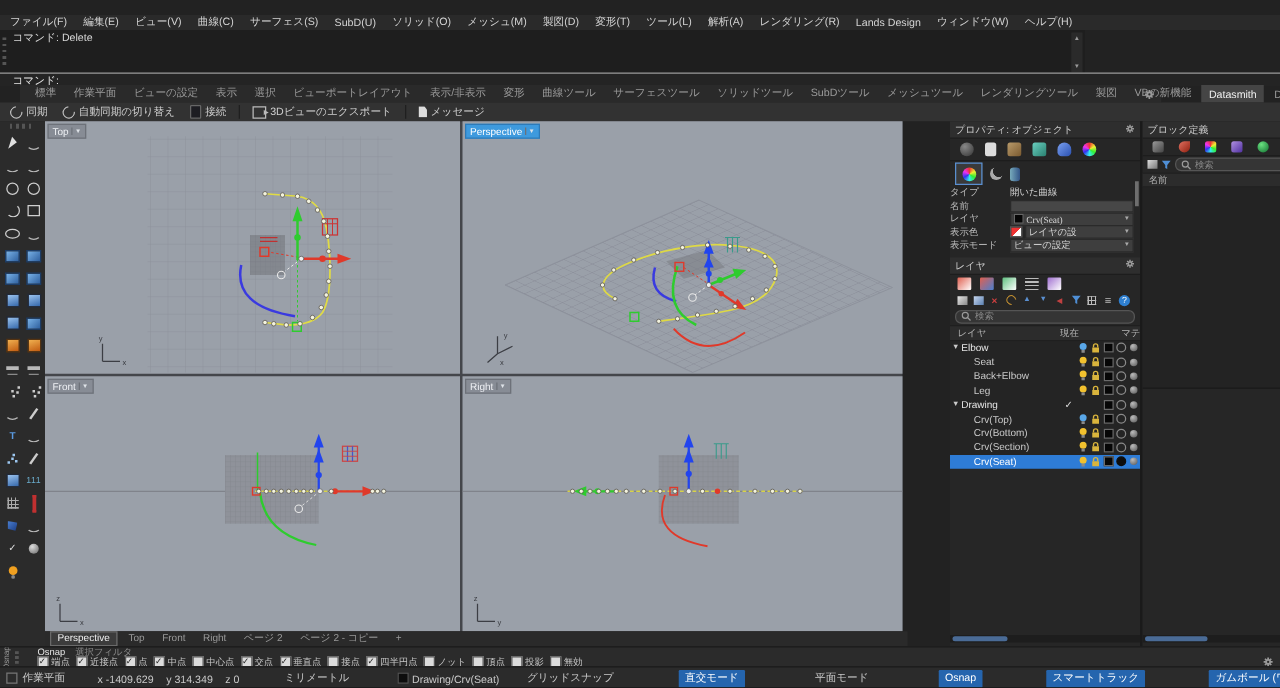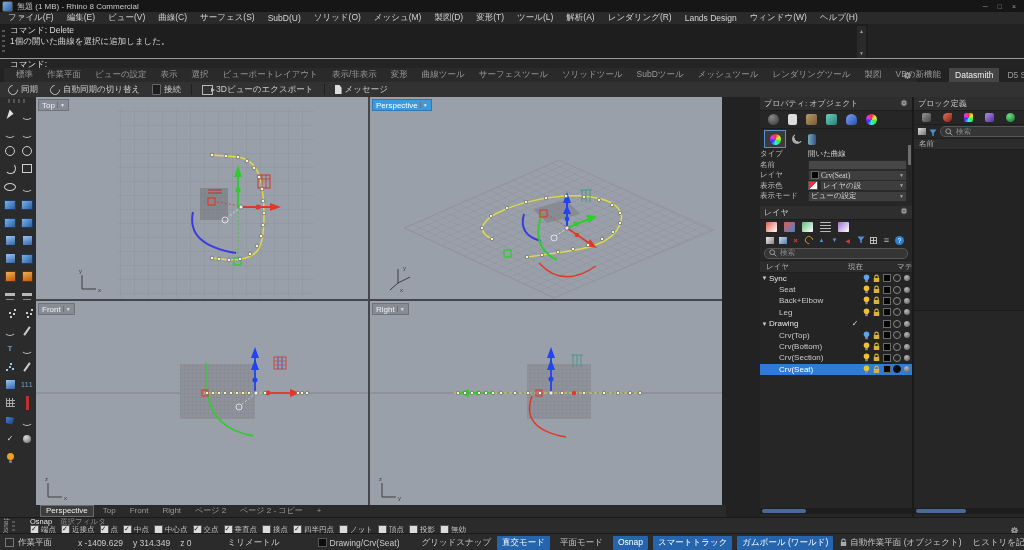--- a/index.html
+++ b/index.html
@@ -20,21 +20,21 @@
   .cmdarea{position:absolute;left:0;top:24px;width:868px;height:34px;background:#1e1e1e;
            border-bottom:1px solid #151515;}
   .cmdgrip{position:absolute;left:2px;top:6px;width:3px;height:22px;
            background:repeating-linear-gradient(0deg,#555 0 2px,transparent 2px 5px);}
   .cmdlines{padding:1px 0 0 10px;font-size:8.5px;line-height:11px;color:#d8d8d8;}
   .cmdspin{position:absolute;right:2px;top:2px;width:9px;height:28px;background:#2a2a2a;
            color:#9a9a9a;font-size:5px;display:flex;flex-direction:column;align-items:center;justify-content:space-between;padding:2px 0;}
   .cmdprompt{position:absolute;left:0;top:58px;width:1024px;height:10px;background:#242424;
              border-top:1px solid #9a9a9a;font-size:8.5px;color:#e4e4e4;padding-left:10px;line-height:10px;}
   
-  .ribbontabs{position:absolute;left:4px;top:68px;width:913px;height:14px;background:#2a2a2a;
+  .ribbontabs{position:absolute;left:16px;top:68px;width:913px;height:14px;background:#2a2a2a;
               display:flex;align-items:center;border-bottom:1px solid #1f1f1f;}
   .rtabs{display:flex;align-items:center;gap:2px;padding-left:6px;flex:1;min-width:0;}
   .rtab{font-size:8.5px;color:#9a9a9a;padding:2px 6px;white-space:nowrap;}
   .rtab[data-active="true"]{background:#454545;color:#f0f0f0;}
   .gearbtn{margin-left:auto;padding-right:5px;display:flex;align-items:center;}
   
   .toolrow{position:absolute;left:0;top:82px;width:1024px;height:15px;background:#323232;
            display:flex;align-items:center;font-size:8.5px;color:#cfcfcf;gap:4px;padding-left:4px;}
   .tbtn{display:flex;align-items:center;gap:3px;padding:1px 4px;white-space:nowrap;}
   .tsep{width:1px;height:11px;background:#1f1f1f;margin:0 2px;}
@@ -170,40 +170,31 @@
   
   .statusbar{position:absolute;left:0;top:533px;width:1024px;height:17px;background:#2b2b2b;border-top:1px solid #1a1a1a;
              display:flex;align-items:center;font-size:8.5px;color:#c9c9c9;white-space:nowrap;}
   .sbsq{width:7px;height:7px;border:1px solid #777;margin:0 4px 0 5px;flex:none;}
   .sb-co{margin-left:26px;display:flex;gap:10px;}
   .sb-units{margin-left:36px;}
   .sb-layer{margin-left:38px;display:flex;align-items:center;gap:3px;}
   .lsw2{width:7px;height:7px;background:#0d0d0d;border:1px solid #555;}
   .sb-grid{margin-left:22px;}
   .sbbtns{display:flex;gap:5px;margin-left:6px;}
-  .sbb{padding:1px 5px;border-radius:1px;}
+  .sbb{padding:1px 5px;border-radius:1px;margin-left:46px;}
   .sbb[data-active="true"]{background:#2565ae;color:#fff;}
   .sb-lock{margin-left:7px;display:flex;}
   .sb-auto{margin-left:3px;}
   .sb-hist{margin-left:11px;}
 </style>
 </head>
 <body>
 
 <div class="app">
 
-  <div class="titlebar">
-    <span class="appicon"></span>
-    <span>無題 (1 MB) - Rhino 8 Commercial</span>
-    <span class="winbtns">
-      <span>─</span>
-      <span>□</span>
-      <span>×</span>
-    </span>
-  </div>
 
   <div class="menubar">
 
   <span class="mi">ファイル(F)</span>
       <span class="mi">編集(E)</span>
       <span class="mi">ビュー(V)</span>
       <span class="mi">曲線(C)</span>
       <span class="mi">サーフェス(S)</span>
       <span class="mi">SubD(U)</span>
       <span class="mi">ソリッド(O)</span>
@@ -216,21 +207,20 @@
       <span class="mi">Lands Design</span>
       <span class="mi">ウィンドウ(W)</span>
       <span class="mi">ヘルプ(H)</span>
     </div>
 
   <div class="cmdarea">
     <div class="cmdgrip"></div>
     <div class="cmdlines">
 
     <div>コマンド: Delete</div>
-        <div>1個の開いた曲線を選択に追加しました。</div>
       </div>
     <div class="cmdspin">
         <span>▲</span>
         <span>▼</span>
       </div>
   </div>
   <div class="cmdprompt">
     <span>コマンド:</span>
   </div>
 
@@ -696,21 +686,21 @@
       </div>
       <div class="lcols">
         <span class="c1">レイヤ</span>
         <span class="c2">現在</span>
         <span class="c3">マテリ</span>
       </div>
       <div class="llist">
 
           <div class="lrow" data-indent="0" data-expand="true" data-current="false" data-selected="false" data-bulb="blue" data-lock="true" data-circle="open">
             <span class="exp">▼</span>
-            <span class="nm">Sync</span>
+            <span class="nm">Elbow</span>
             <span class="cur">✓</span>
             <span class="cell bulb">
               <svg width="7" height="9" viewBox="0 0 7 9">
                 <circle cx="3.5" cy="3.2" r="2.8" fill="currentColor"></circle>
                 <rect x="2.2" y="6" width="2.6" height="2.2" fill="#8a8a8a"></rect>
               </svg>
             </span>
             <span class="cell lockw">
               <svg width="7" height="9" viewBox="0 0 7 9">
                 <path d="M1.8 4V2.8a1.7 1.7 0 0 1 3.4 0V4" fill="none" stroke="#d9b43c" stroke-width="1.1"></path>

